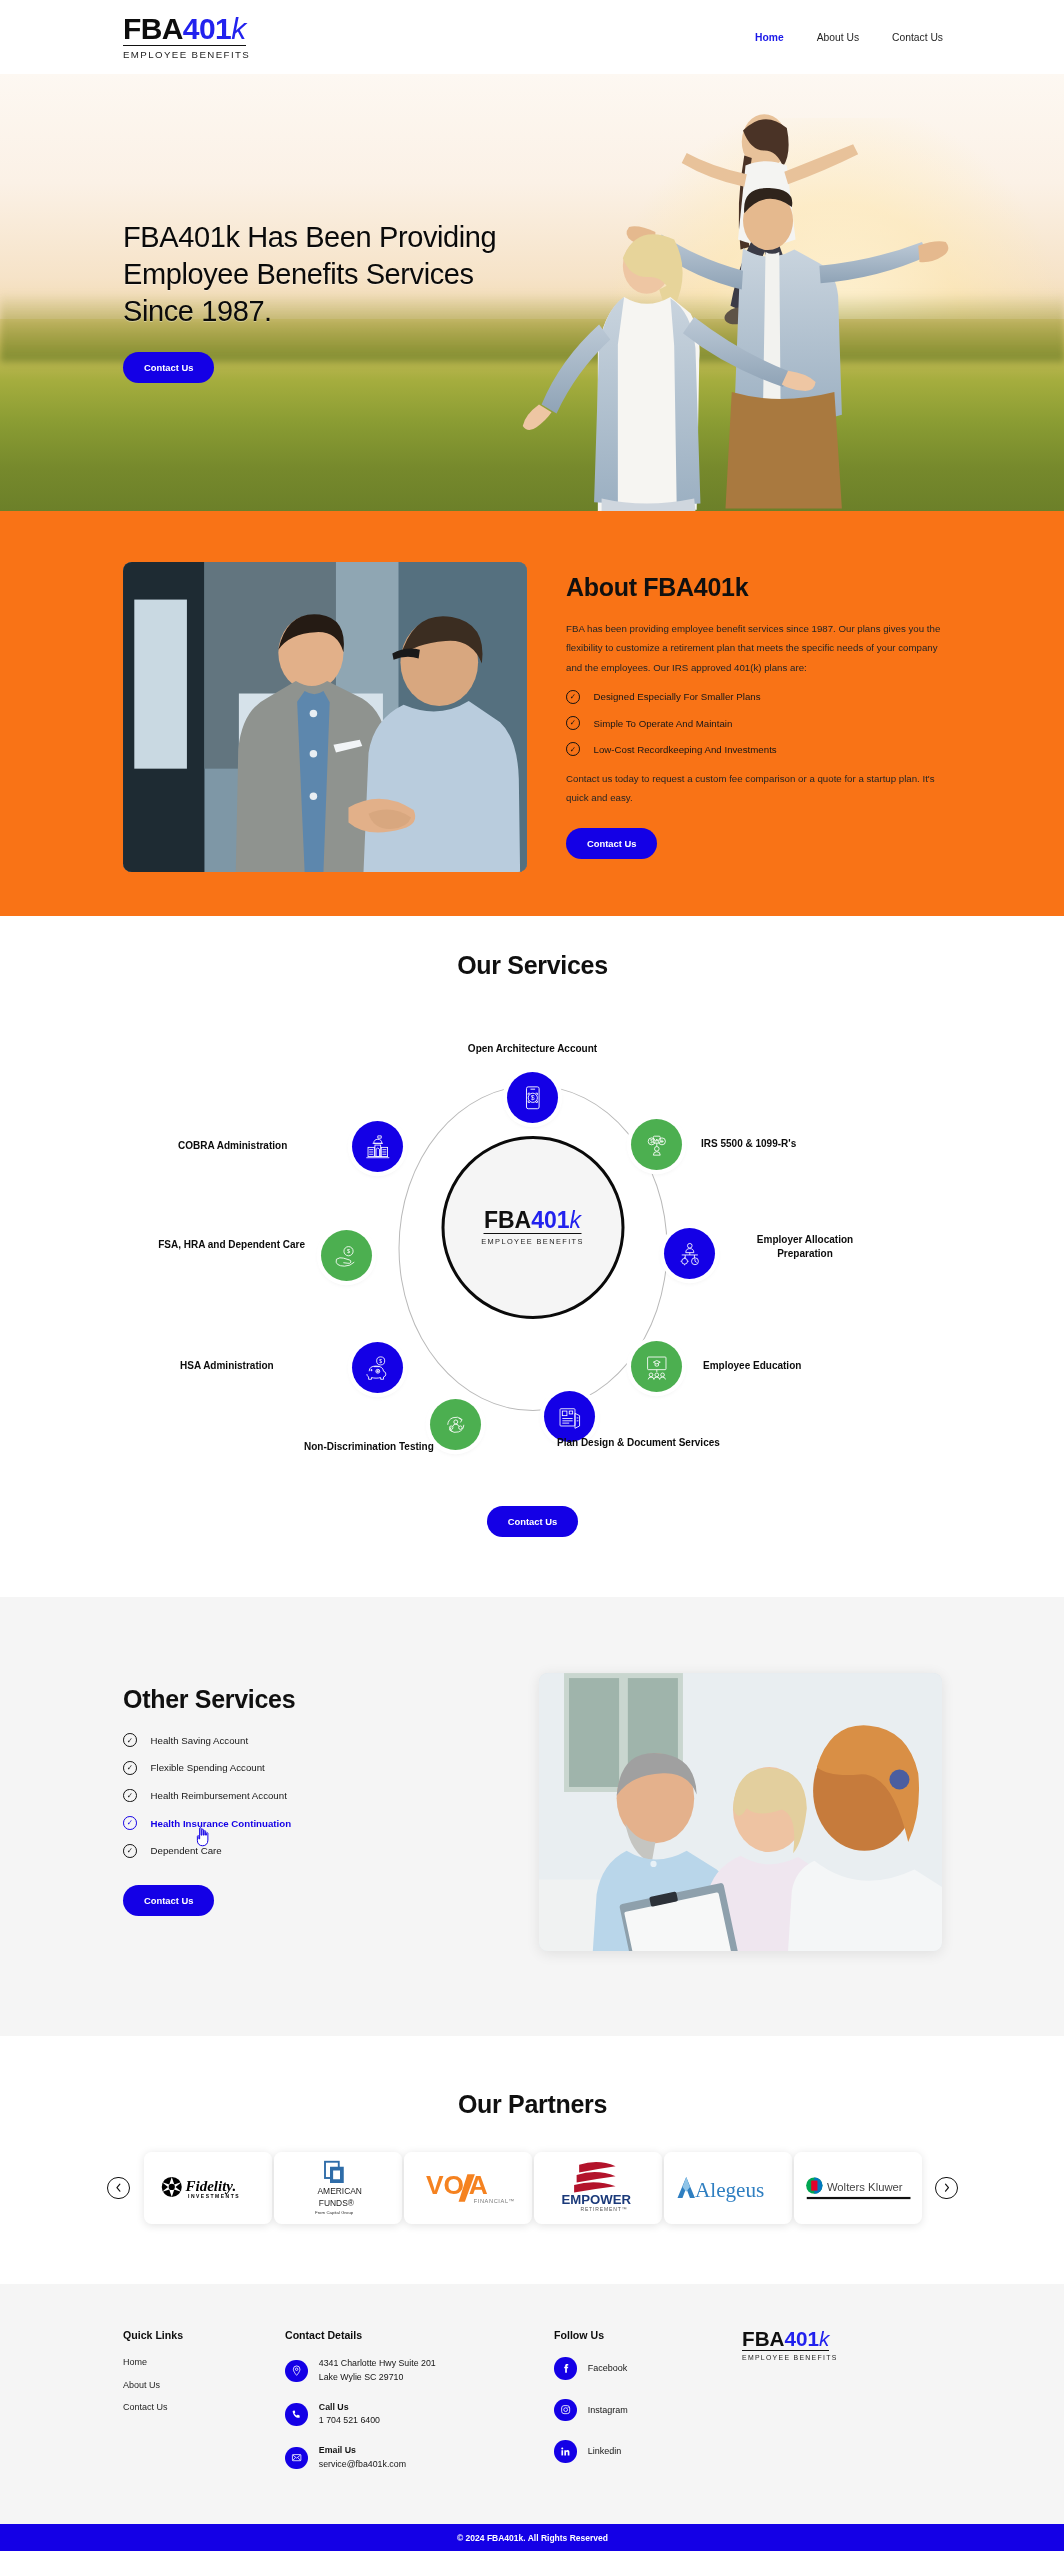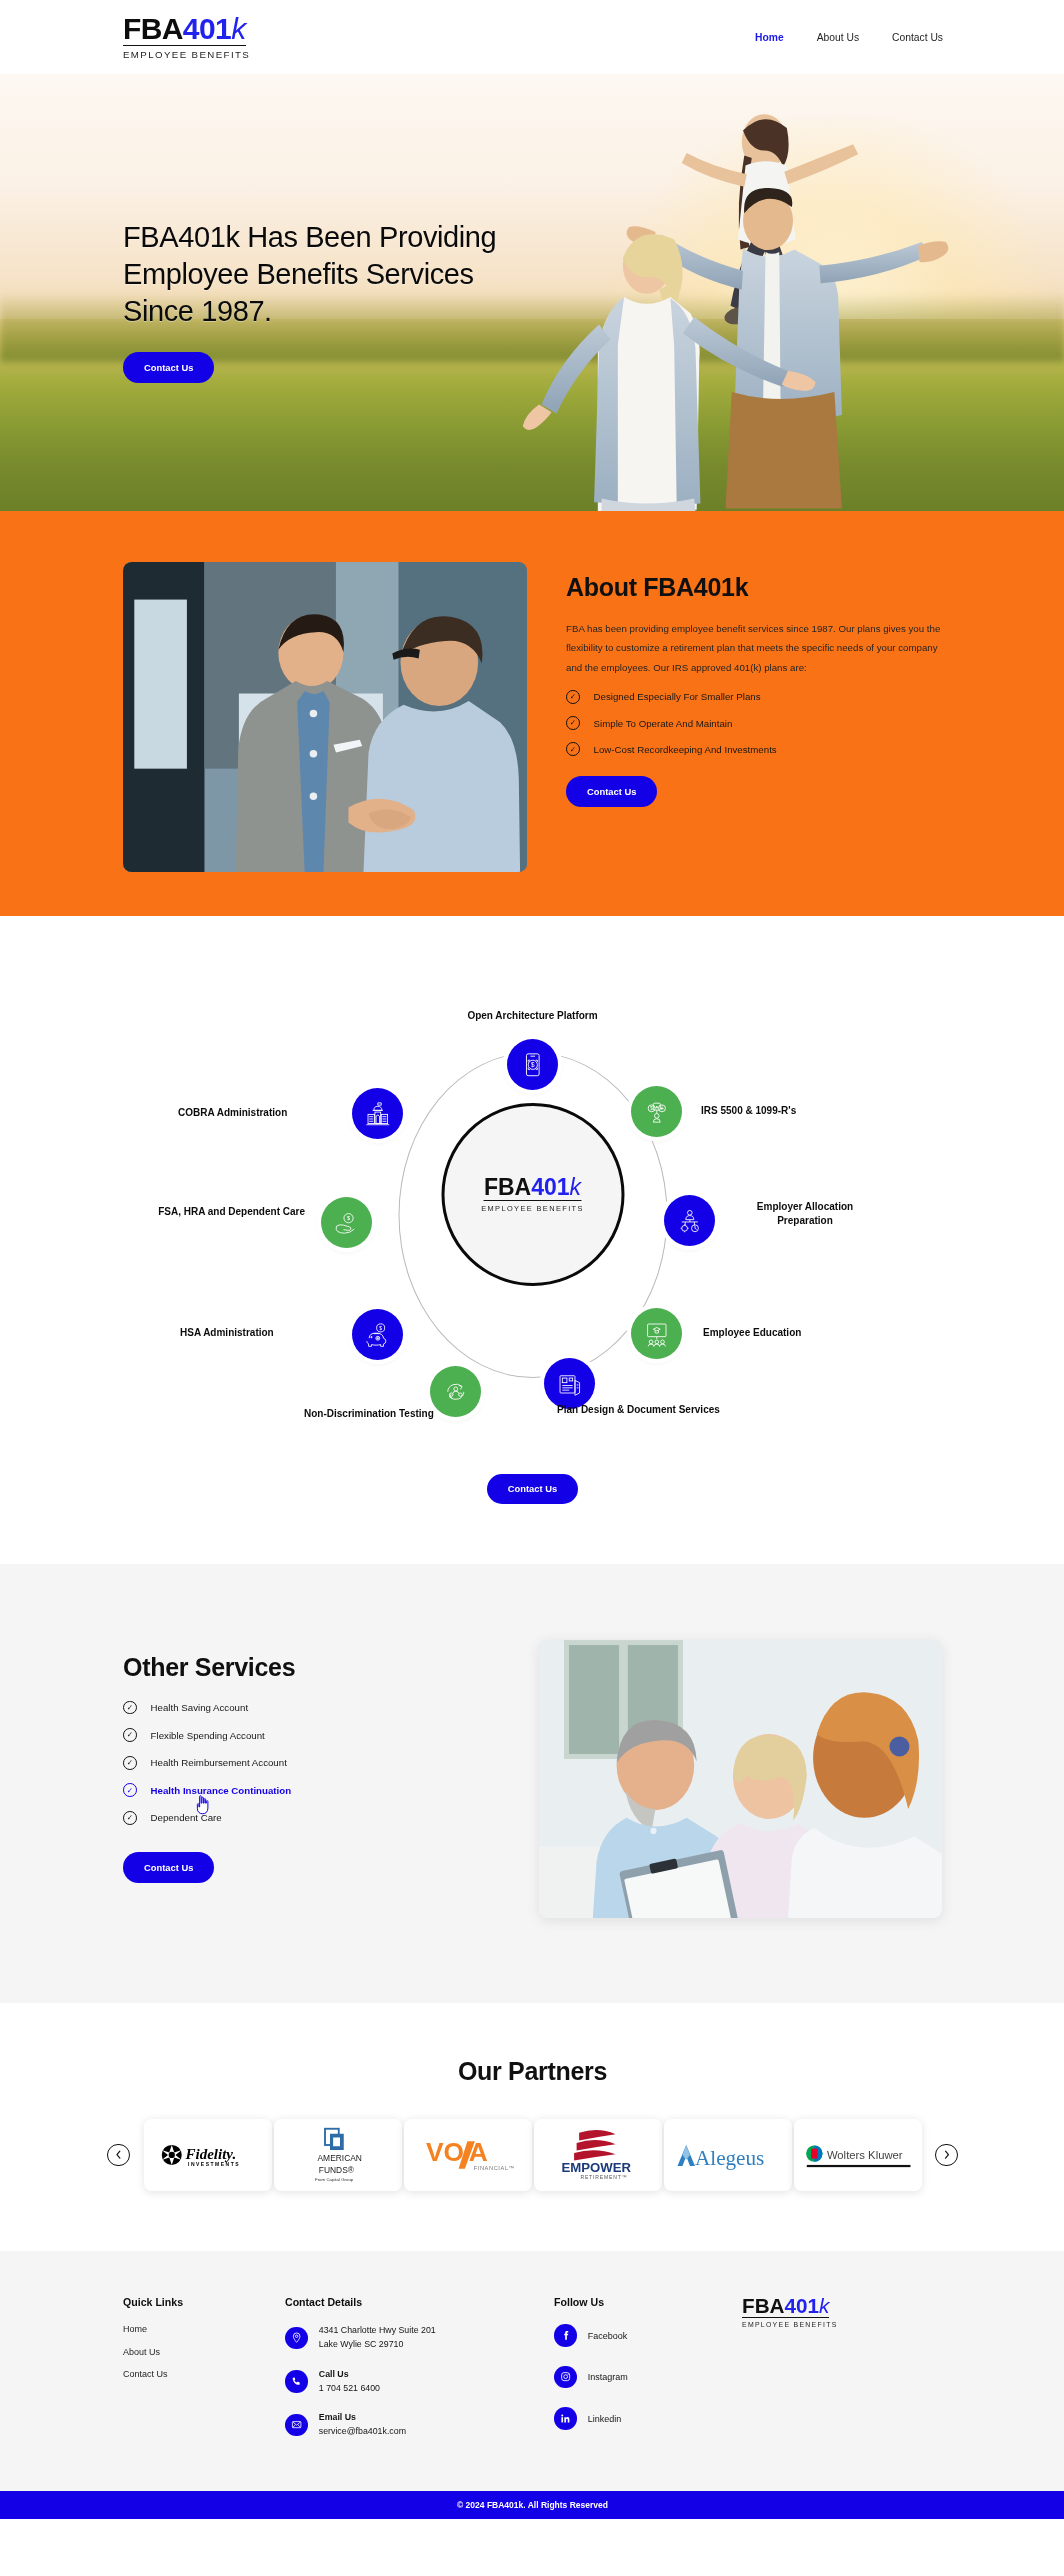--- a/index.html
+++ b/index.html
@@ -451,43 +451,45 @@
           </li>
         <li>
             <span class="chk">✓</span>
             <span class="lbl">Simple To Operate And Maintain</span>
           </li>
         <li>
             <span class="chk">✓</span>
             <span class="lbl">Low-Cost Recordkeeping And Investments</span>
           </li>
       </ul>
+      <p>Contact us today to request a custom fee comparison or a quote for a startup plan.  It's quick and easy.</p>
       <a href="#" class="btn">Contact Us</a>
     </div>
   </div>
 
   <div class="services">
+    <h2>Our Services</h2>
 
     <div class="wheel">
       <div class="wheel-ring"></div>
       <div class="wheel-core">
         <div class="core-logo-main"><span>FBA</span><span class="bl">401</span><span class="kk">k</span></div>
         <div class="core-logo-sub">EMPLOYEE BENEFITS</div>
       </div>
 
       <div class="node blue" style="left:507px; top:88px;">
         <svg viewBox="0 0 48 48" fill="none" stroke="#fff" stroke-width="1.6">
           <rect x="13" y="5" width="22" height="38" rx="3"></rect>
             <line x1="20" y1="9" x2="28" y2="9"></line>
           <circle cx="24" cy="24" r="8"></circle>
             <text x="24" y="28.5" font-size="11" fill="#fff" stroke="none" text-anchor="middle" font-family="Liberation Sans, sans-serif">$</text>
           <path d="M16 16h3M16 16v3M32 16h-3M32 16v3M16 32h3M16 32v-3M32 32h-3M32 32v-3"></path>
         </svg>
       </div>
-      <div class="nlabel" style="left:426px; top:58px; width:213px; text-align:center;">Open Architecture Platform</div>
+      <div class="nlabel" style="left:426px; top:58px; width:213px; text-align:center;">Open Architecture Account</div>
 
       <div class="node green" style="left:631px; top:135px;">
         <svg viewBox="0 0 48 48" fill="none" stroke="#fff" stroke-width="1.5">
           <circle cx="15" cy="18" r="6"></circle>
             <text x="15" y="21.5" font-size="8" fill="#fff" stroke="none" text-anchor="middle" font-family="Liberation Sans, sans-serif">$</text>
           <rect x="18" y="9" width="12" height="12" rx="2"></rect>
             <path d="M22 17l2-3 2 3z"></path>
           <circle cx="33" cy="18" r="6"></circle>
             <path d="M33 15v6M30 18h6"></path>
           <path d="M24 21v6"></path>

